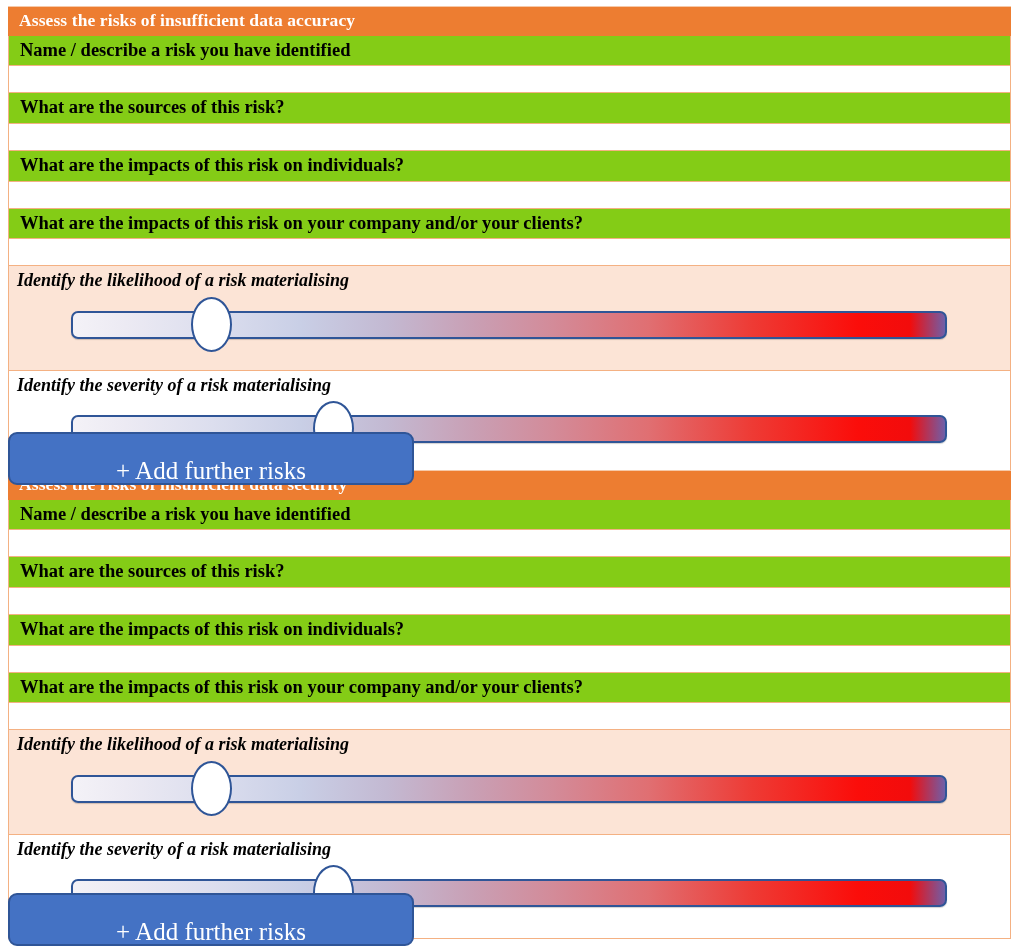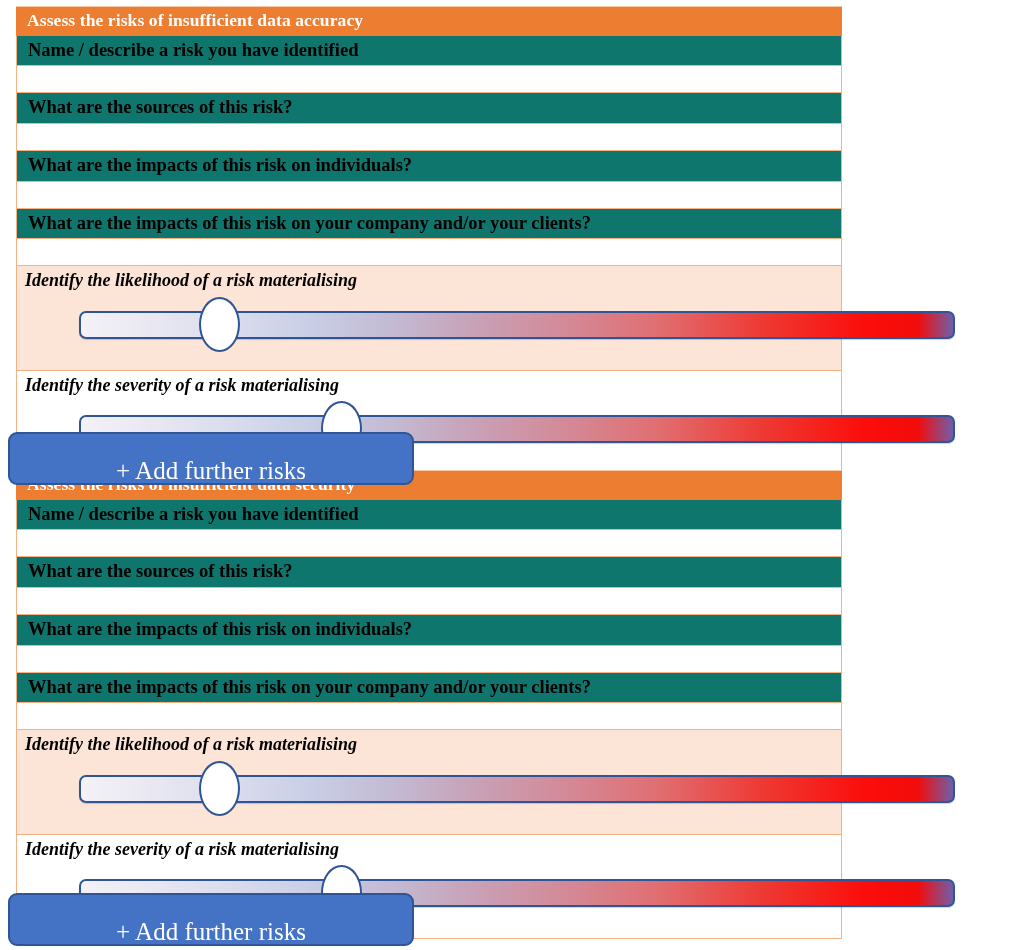--- a/index.html
+++ b/index.html
@@ -17,22 +17,22 @@
 
   .page {
     position: relative;
     width: 1022px;
     height: 950px;
   }
 
   
   .section {
     position: absolute;
-    left: 16px;
-    width: 826px;
+    left: 8px;
+    width: 1003px;
     box-sizing: border-box;
   }
 
   .sec-head {
     background: #ED7D31;
     color: #ffffff;
     font-weight: bold;
     font-size: 17.5px;
     line-height: 1;
     padding: 5px 0 6px 11px;
@@ -43,21 +43,21 @@
 
   .row {
     box-sizing: border-box;
     border-bottom: 1px solid #F4B183;
     border-left: 1px solid #F4B183;
     border-right: 1px solid #F4B183;
     position: relative;
   }
 
   .row.label {
-    background: #0f766e;
+    background: #84cc16;
     font-weight: bold;
     font-size: 18.5px;
     color: #000000;
     padding: 4px 0 5px 11px;
     line-height: 1.12;
   }
 
   .row.label.italic {
     font-style: italic;
     font-size: 18px;

